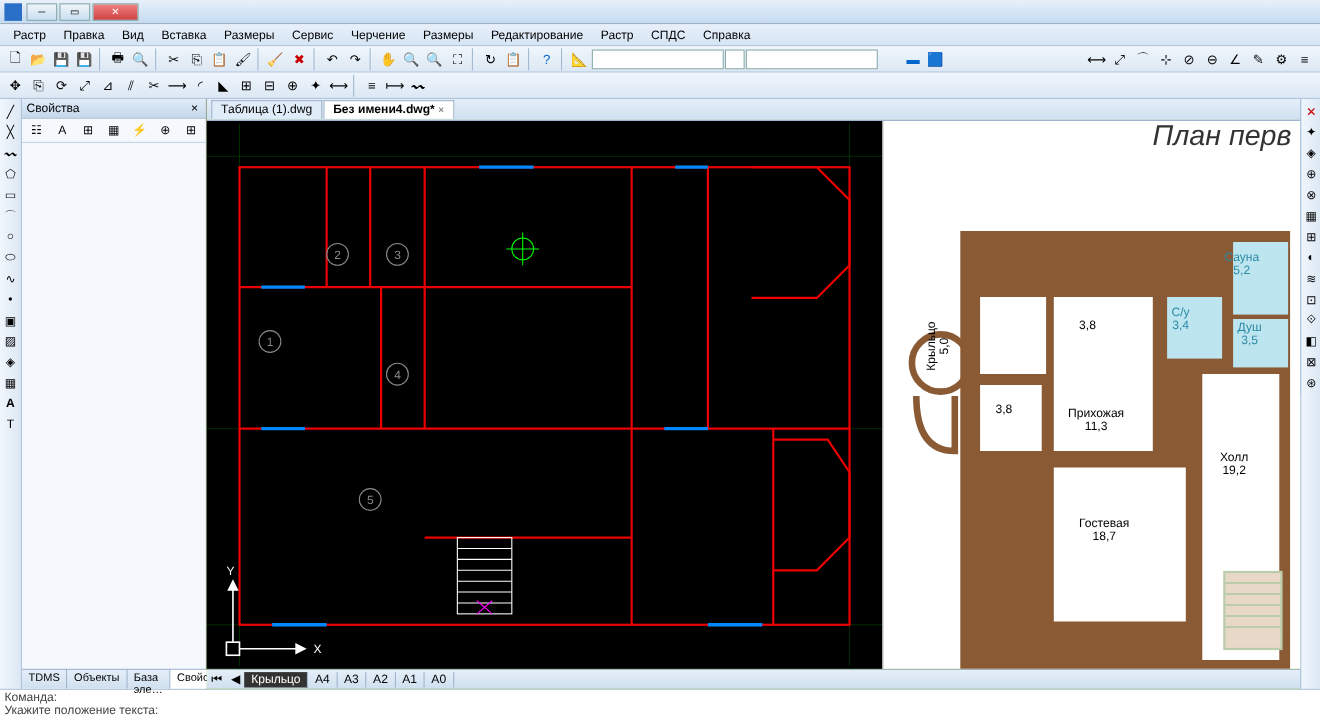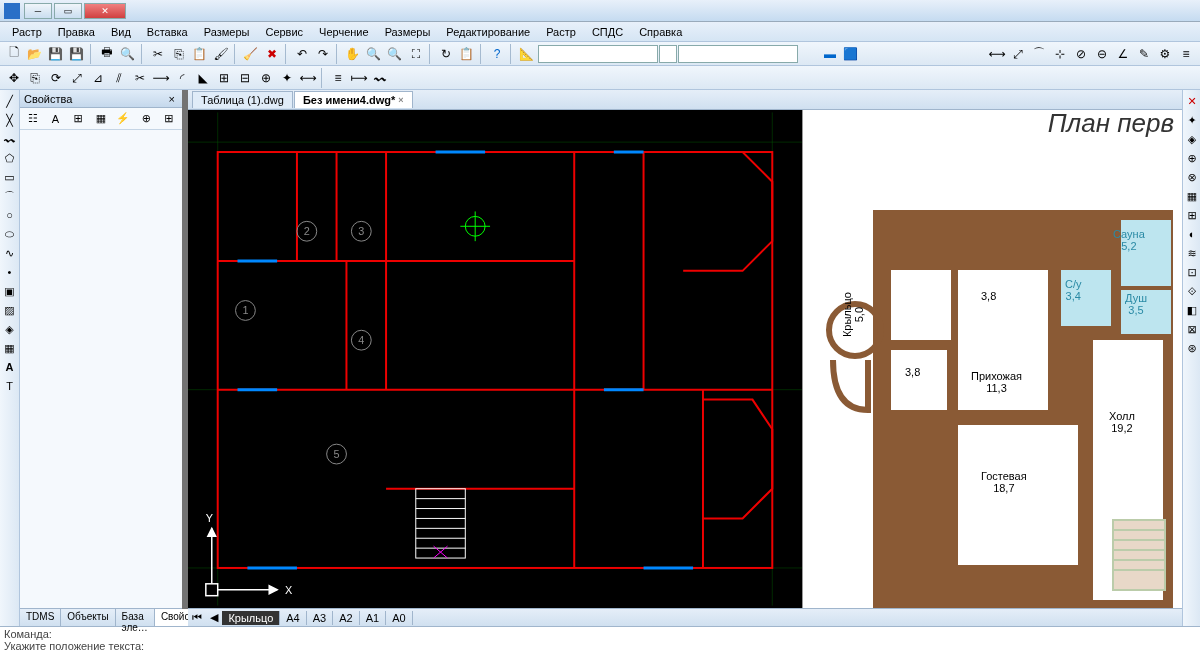--- a/index.html
+++ b/index.html
@@ -11,21 +11,21 @@
 .winbtn { width:28px; height:16px; background:linear-gradient(#f0f5fa,#cadef0); border:1px solid #8aa; display:flex; align-items:center; justify-content:center; font-size:9px; cursor:pointer; }
 .winbtn.cls { background:linear-gradient(#f08080,#d04040); color:#fff; width:42px; }
 .menubar { height:20px; background:linear-gradient(#e8f0fa,#d5e5f4); display:flex; align-items:center; padding:0 4px; border-bottom:1px solid #b0c5dd; }
 .menubar span { padding:2px 8px; cursor:pointer; }
 .toolbar { height:24px; background:linear-gradient(#f0f6fc,#dce8f4); display:flex; align-items:center; padding:0 4px; border-bottom:1px solid #b0c5dd; gap:1px; }
 .toolbar + .toolbar { border-top:none; }
 .tbtn { width:20px; height:20px; border:1px solid transparent; display:flex; align-items:center; justify-content:center; cursor:pointer; font-size:12px; }
 .tsep { width:4px; height:20px; border-left:1px solid #a5bad0; margin:0 2px; }
 .tinput { height:18px; border:1px solid #8aa; background:#fff; padding:0 2px; }
 .workarea { display:flex; height:536px; }
-.leftdock { width:168px; background:#e8f0fa; border-right:6px solid #737373; display:flex; flex-direction:column; }
+.leftdock { width:168px; background:#e8f0fa; border-right:1px solid #737373; display:flex; flex-direction:column; }
 .proptitle { height:18px; background:linear-gradient(#e0ecf8,#c5d8ec); border-bottom:1px solid #a0b5cc; display:flex; align-items:center; padding:0 4px; font-size:10px; }
 .proptitle .x { margin-left:auto; cursor:pointer; padding:0 3px; }
 .proptools { height:22px; background:#f5f9fd; border-bottom:1px solid #c5d5e5; display:flex; align-items:center; gap:1px; padding:0 2px; }
 .propbody { flex:1; background:#f5f9fd; }
 .bottomtabs { height:18px; background:linear-gradient(#e5eef8,#d0e0f0); display:flex; border-top:1px solid #a0b5cc; }
 .btab { padding:2px 6px; border-right:1px solid #a0b5cc; font-size:10px; cursor:pointer; }
 .btab.active { background:#fff; }
 .vtoolbar { width:20px; background:linear-gradient(90deg,#f0f6fc,#dce8f4); border-right:1px solid #b0c5dd; display:flex; flex-direction:column; padding:2px 0; gap:1px; }
 .vtoolbar.rt { border-right:none; border-left:1px solid #b0c5dd; }
 .vbtn { width:18px; height:18px; margin:0 auto; display:flex; align-items:center; justify-content:center; cursor:pointer; font-size:11px; }

